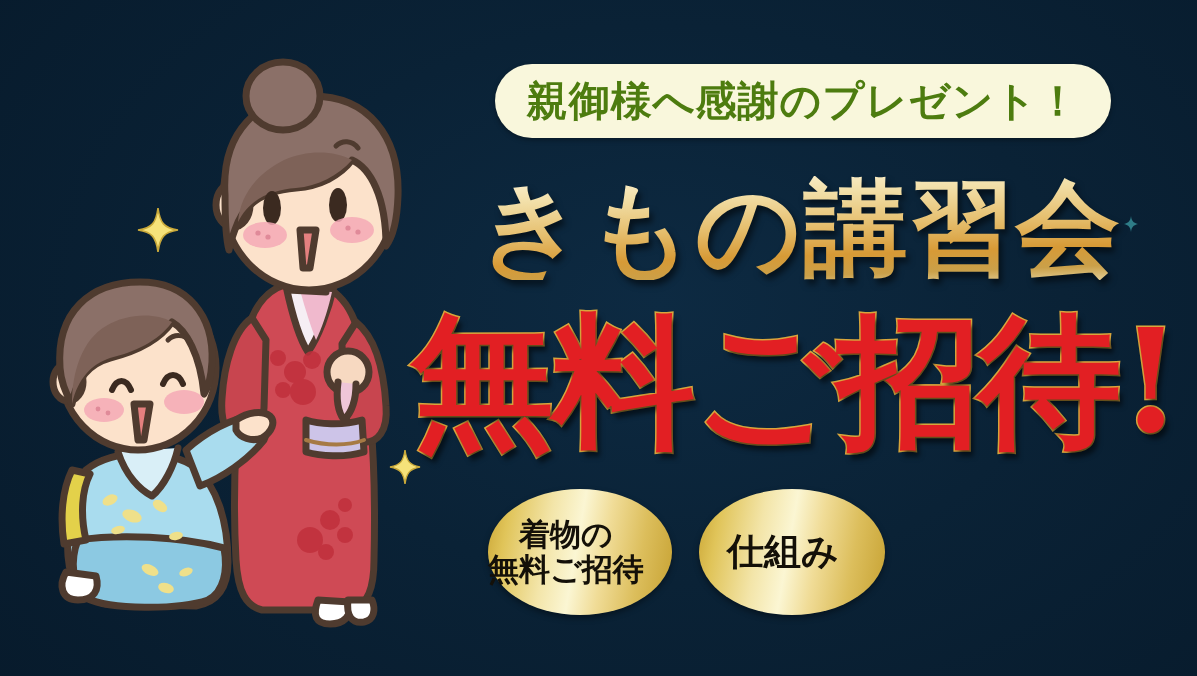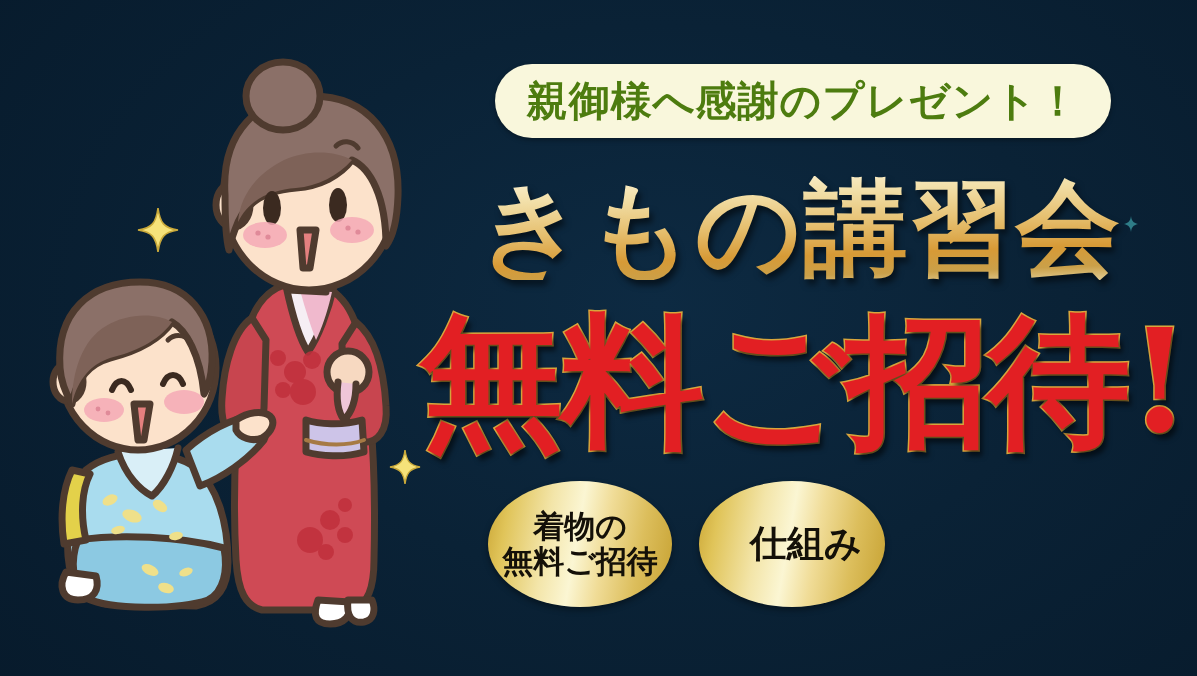--- a/index.html
+++ b/index.html
@@ -46,36 +46,36 @@
     letter-spacing:2px;white-space:nowrap;
     background:linear-gradient(178deg,#fdf3d6 0%,#f2dfa8 22%,#e6c070 48%,#d79a36 72%,#caa049 88%,#e4cf96 100%);
     -webkit-background-clip:text;background-clip:text;
     color:transparent;-webkit-text-fill-color:transparent;
     filter:drop-shadow(3px 5px 3px rgba(0,0,0,.55));
   }
 
   
   #red-title{
     position:absolute;left:420px;top:296px;width:760px;height:170px;
-    display:flex;align-items:center;justify-content:flex-start;
+    display:flex;align-items:center;justify-content:flex-end;
   }
   #red-title .red-text{
     font-family:"DejaVu Serif","Liberation Serif",serif;
     font-size:143px;font-weight:bold;line-height:1;
     color:#e21f23;white-space:nowrap;letter-spacing:-2px;
     -webkit-text-stroke:3px #d8a63c;
     paint-order:stroke fill;
     text-shadow:4px 6px 5px rgba(0,0,0,.55);
   }
 
   
   #badges{position:absolute;left:488px;top:477px;width:620px;height:128px;}
   .badge{
-    position:absolute;top:4px;height:126px;border-radius:50%;
-    display:flex;align-items:center;justify-content:center;text-align:center;
+    position:absolute;top:12px;height:126px;border-radius:50%;
+    display:flex;align-items:center;text-align:center;
     background:linear-gradient(100deg,#c9a433 0%,#e0c459 12%,#f3e5a9 33%,#fbf6d3 48%,#f0dc97 62%,#dcbe5c 80%,#c6a131 100%);
     box-shadow:0 3px 6px rgba(0,0,0,.4);
   }
   .badge .badge-text{
     color:#141008;font-weight:bold;line-height:1.12;
     font-family:"DejaVu Sans","Liberation Sans",sans-serif;
   }
   #badge-1{left:0px;width:184px;}
   #badge-1 .badge-text{font-size:31px;}
   #badge-2{left:211px;width:186px;}

